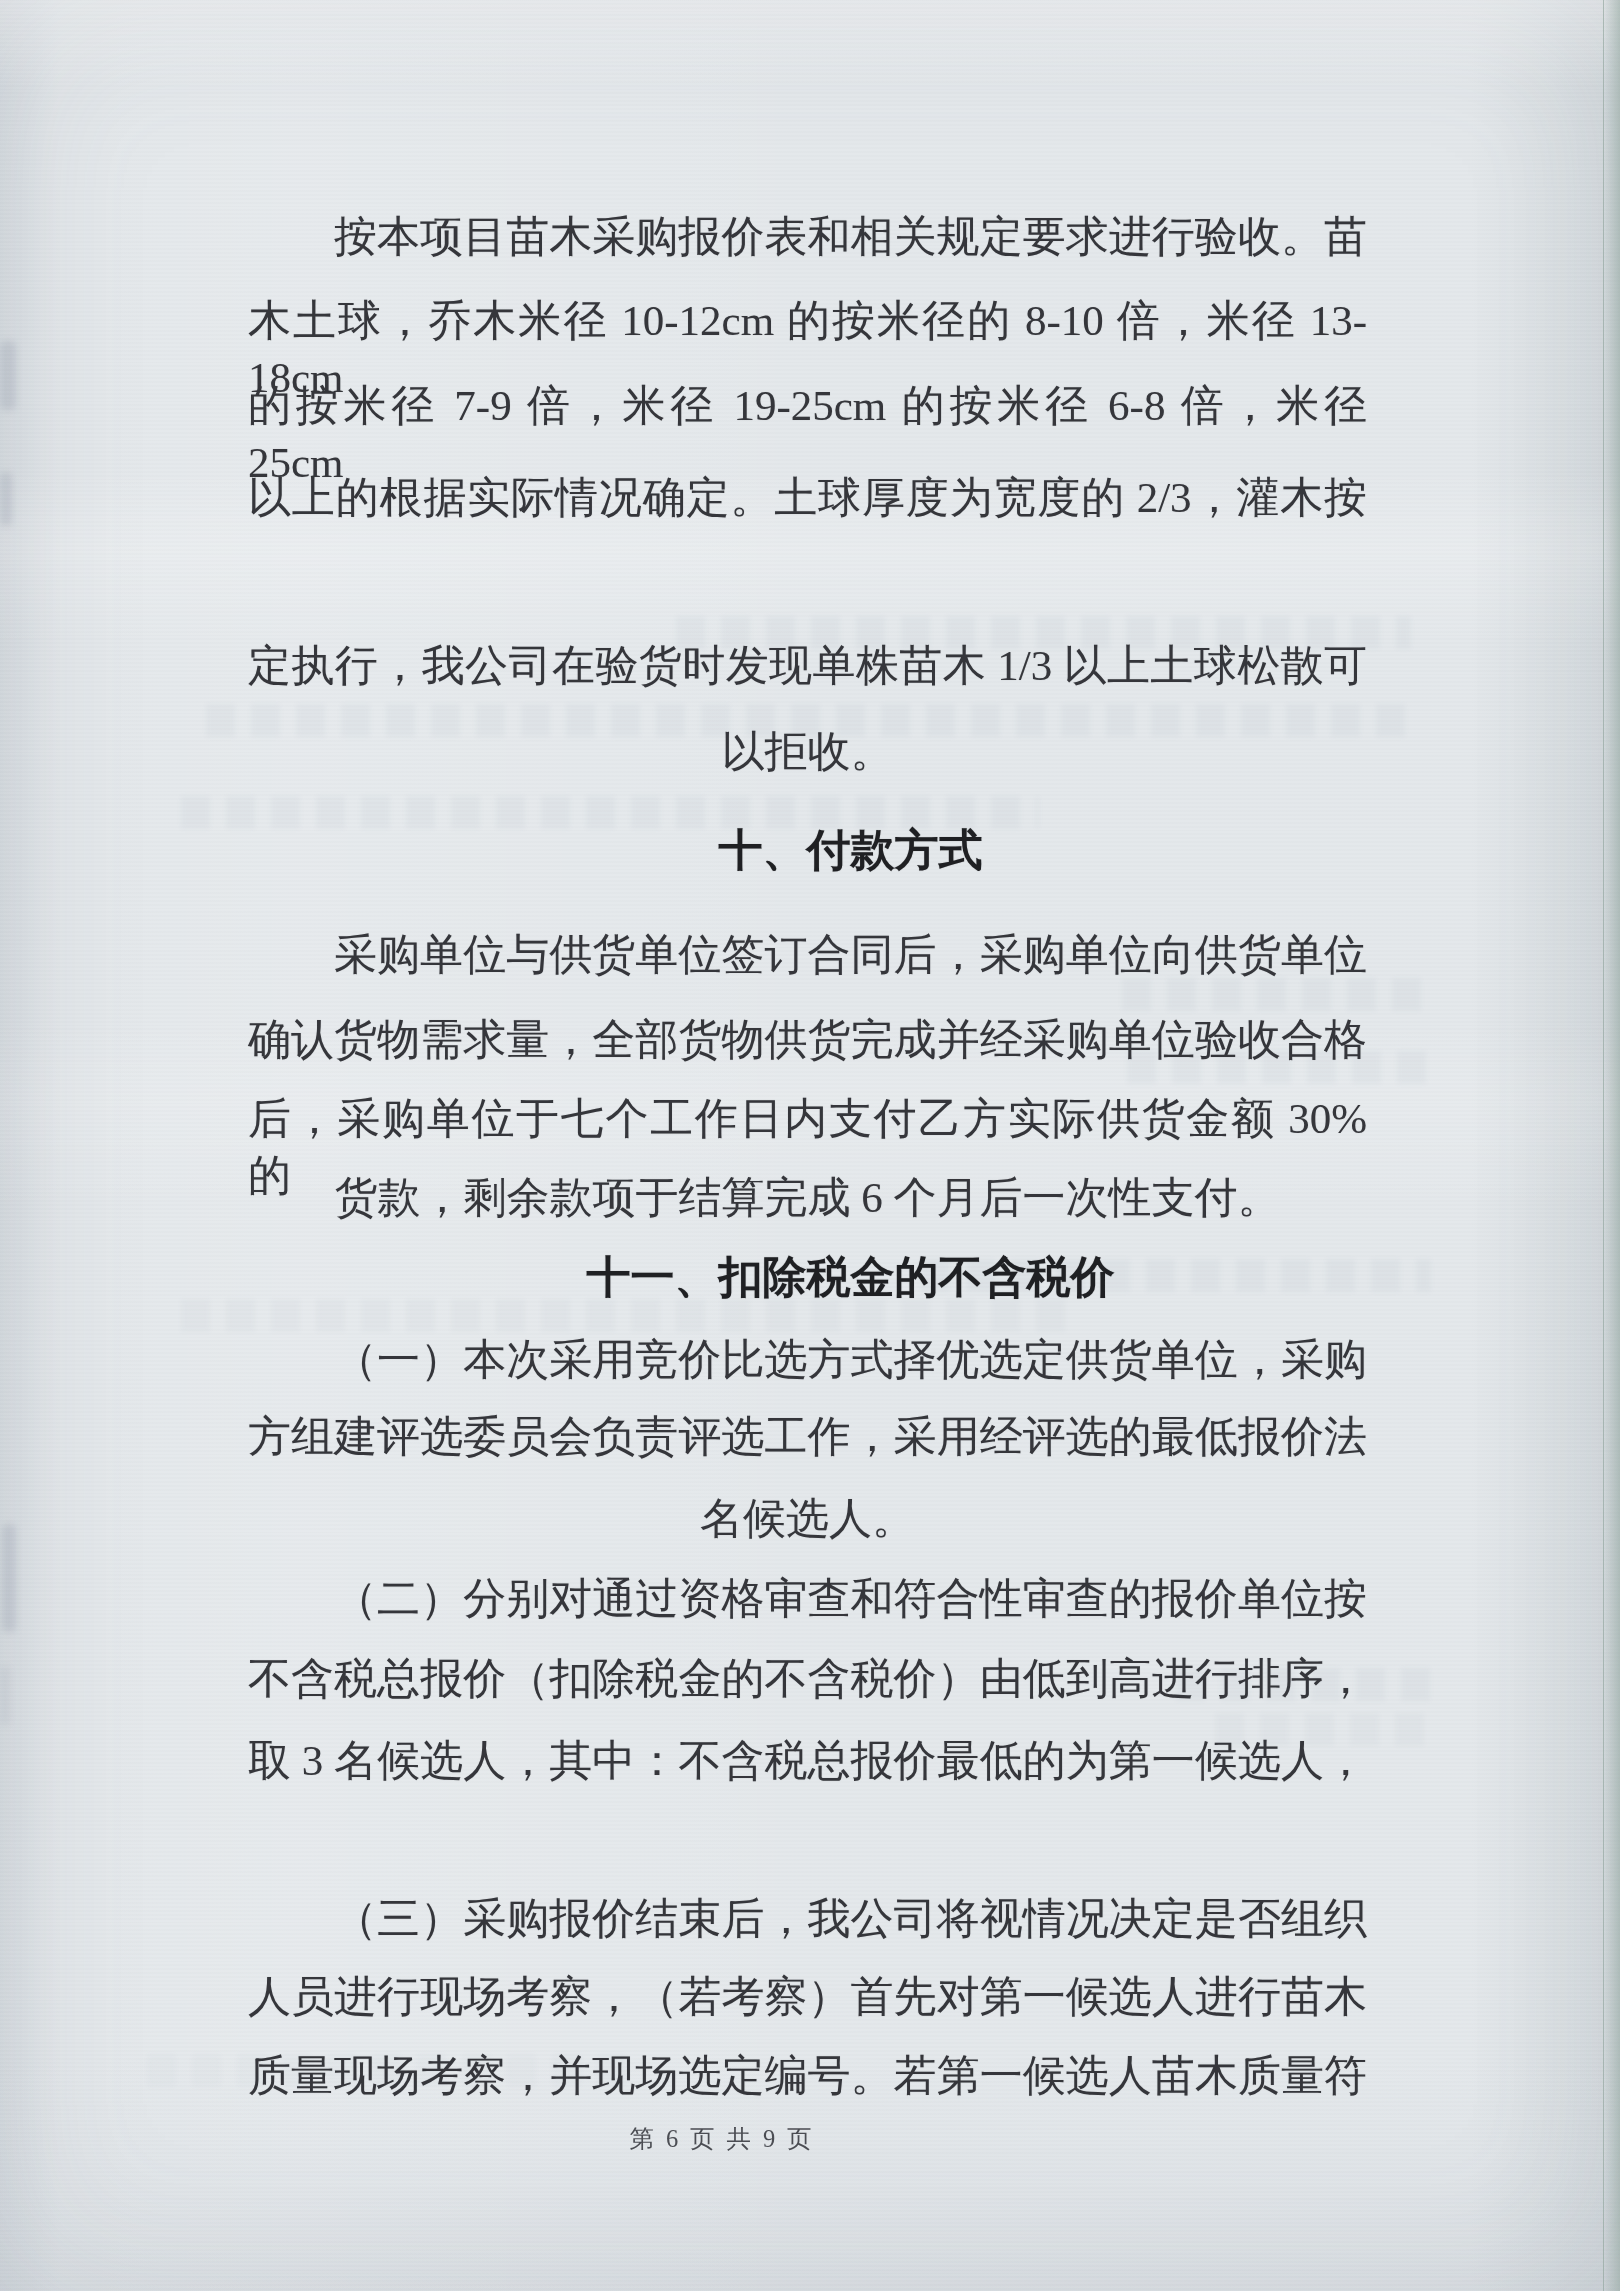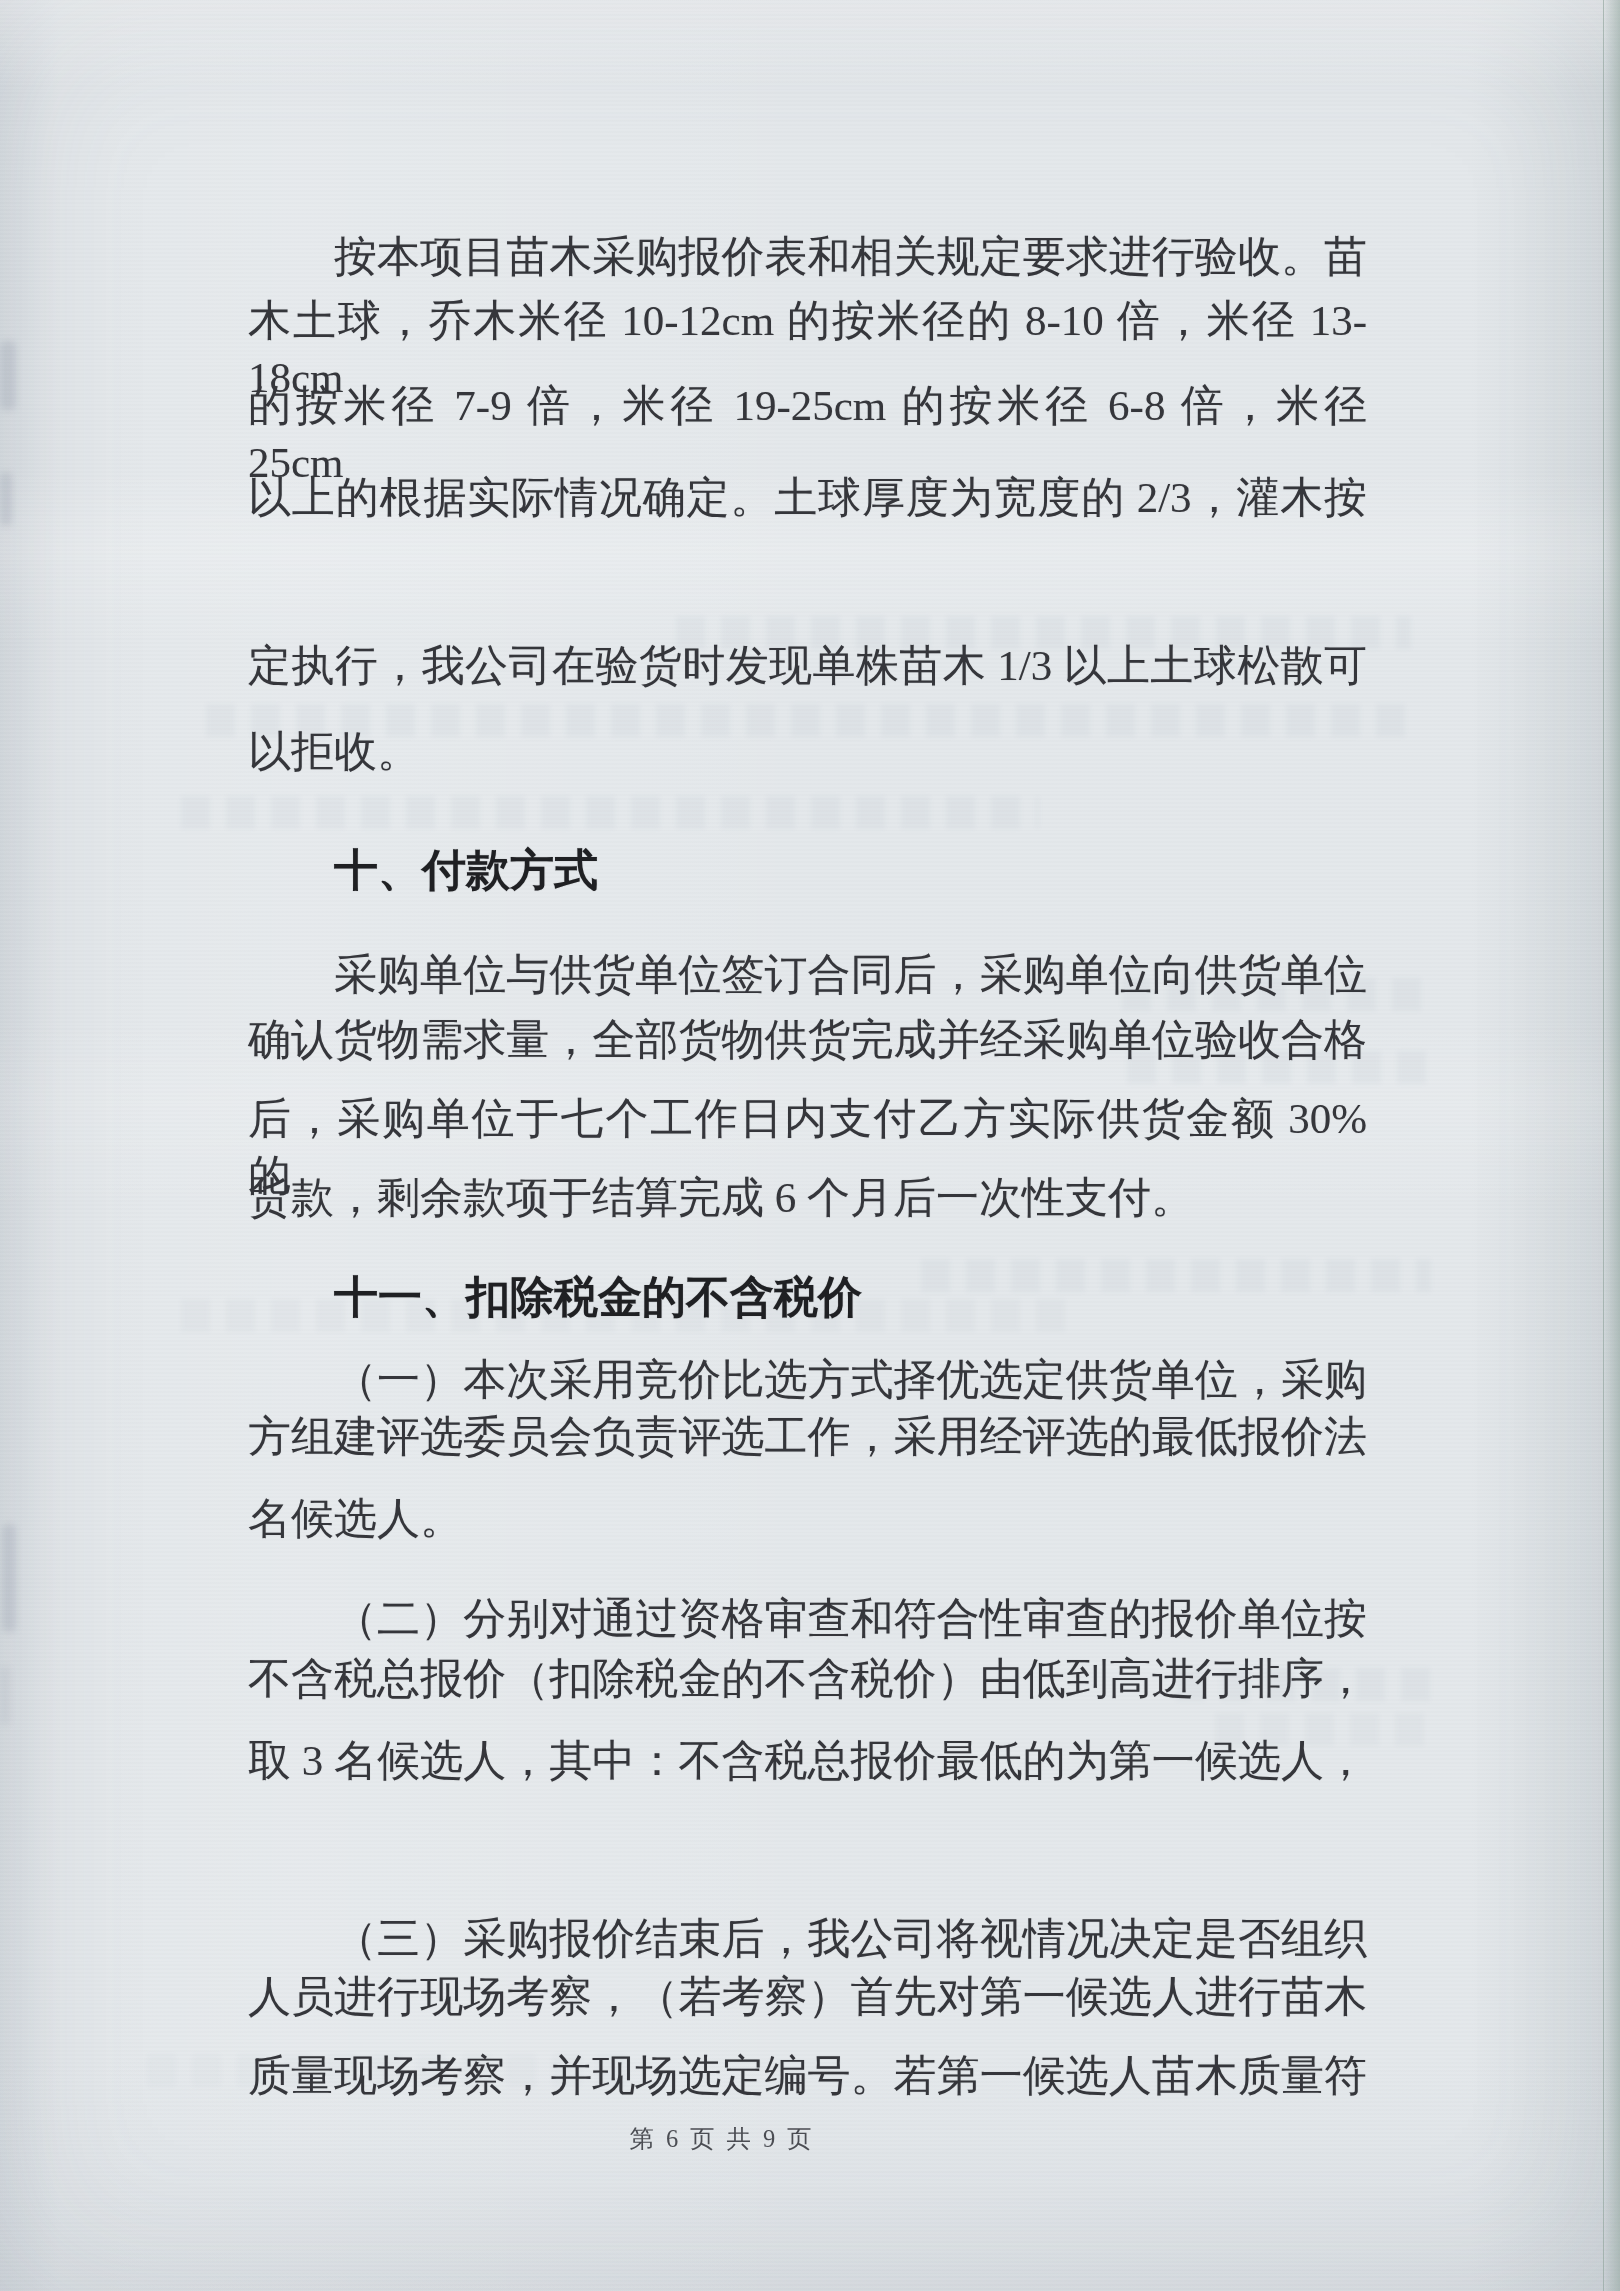--- a/index.html
+++ b/index.html
@@ -43,22 +43,22 @@
   .textblock { position: absolute; left: 0; top: 0; width: 1620px; height: 2292px; }
   .ln {
     position: absolute;
     left: 248px; width: 1119px;
     font-size: 43px; line-height: 57px;
     color: #35363b;
     text-shadow: 0 0 1px rgba(53,54,60,0.25);
     white-space: pre-wrap;
   }
   .j  { text-align: justify; text-align-last: justify; }
-  .e  { text-align: left; }
-  .ind { padding-left: 86px; width: 1033px; margin-top: 20px; }
+  .e  { text-align: center; }
+  .ind { padding-left: 86px; width: 1033px; }
   .hd {
     font-family: "Liberation Sans", sans-serif;
     font-weight: 700;
     color: #1f2023;
     font-size: 44px;
     text-shadow: 0 0 1px rgba(20,20,24,0.35);
   }
   .footer {
     position: absolute; left: 0; top: 2122px; width: 1444px;
     text-align: center;

